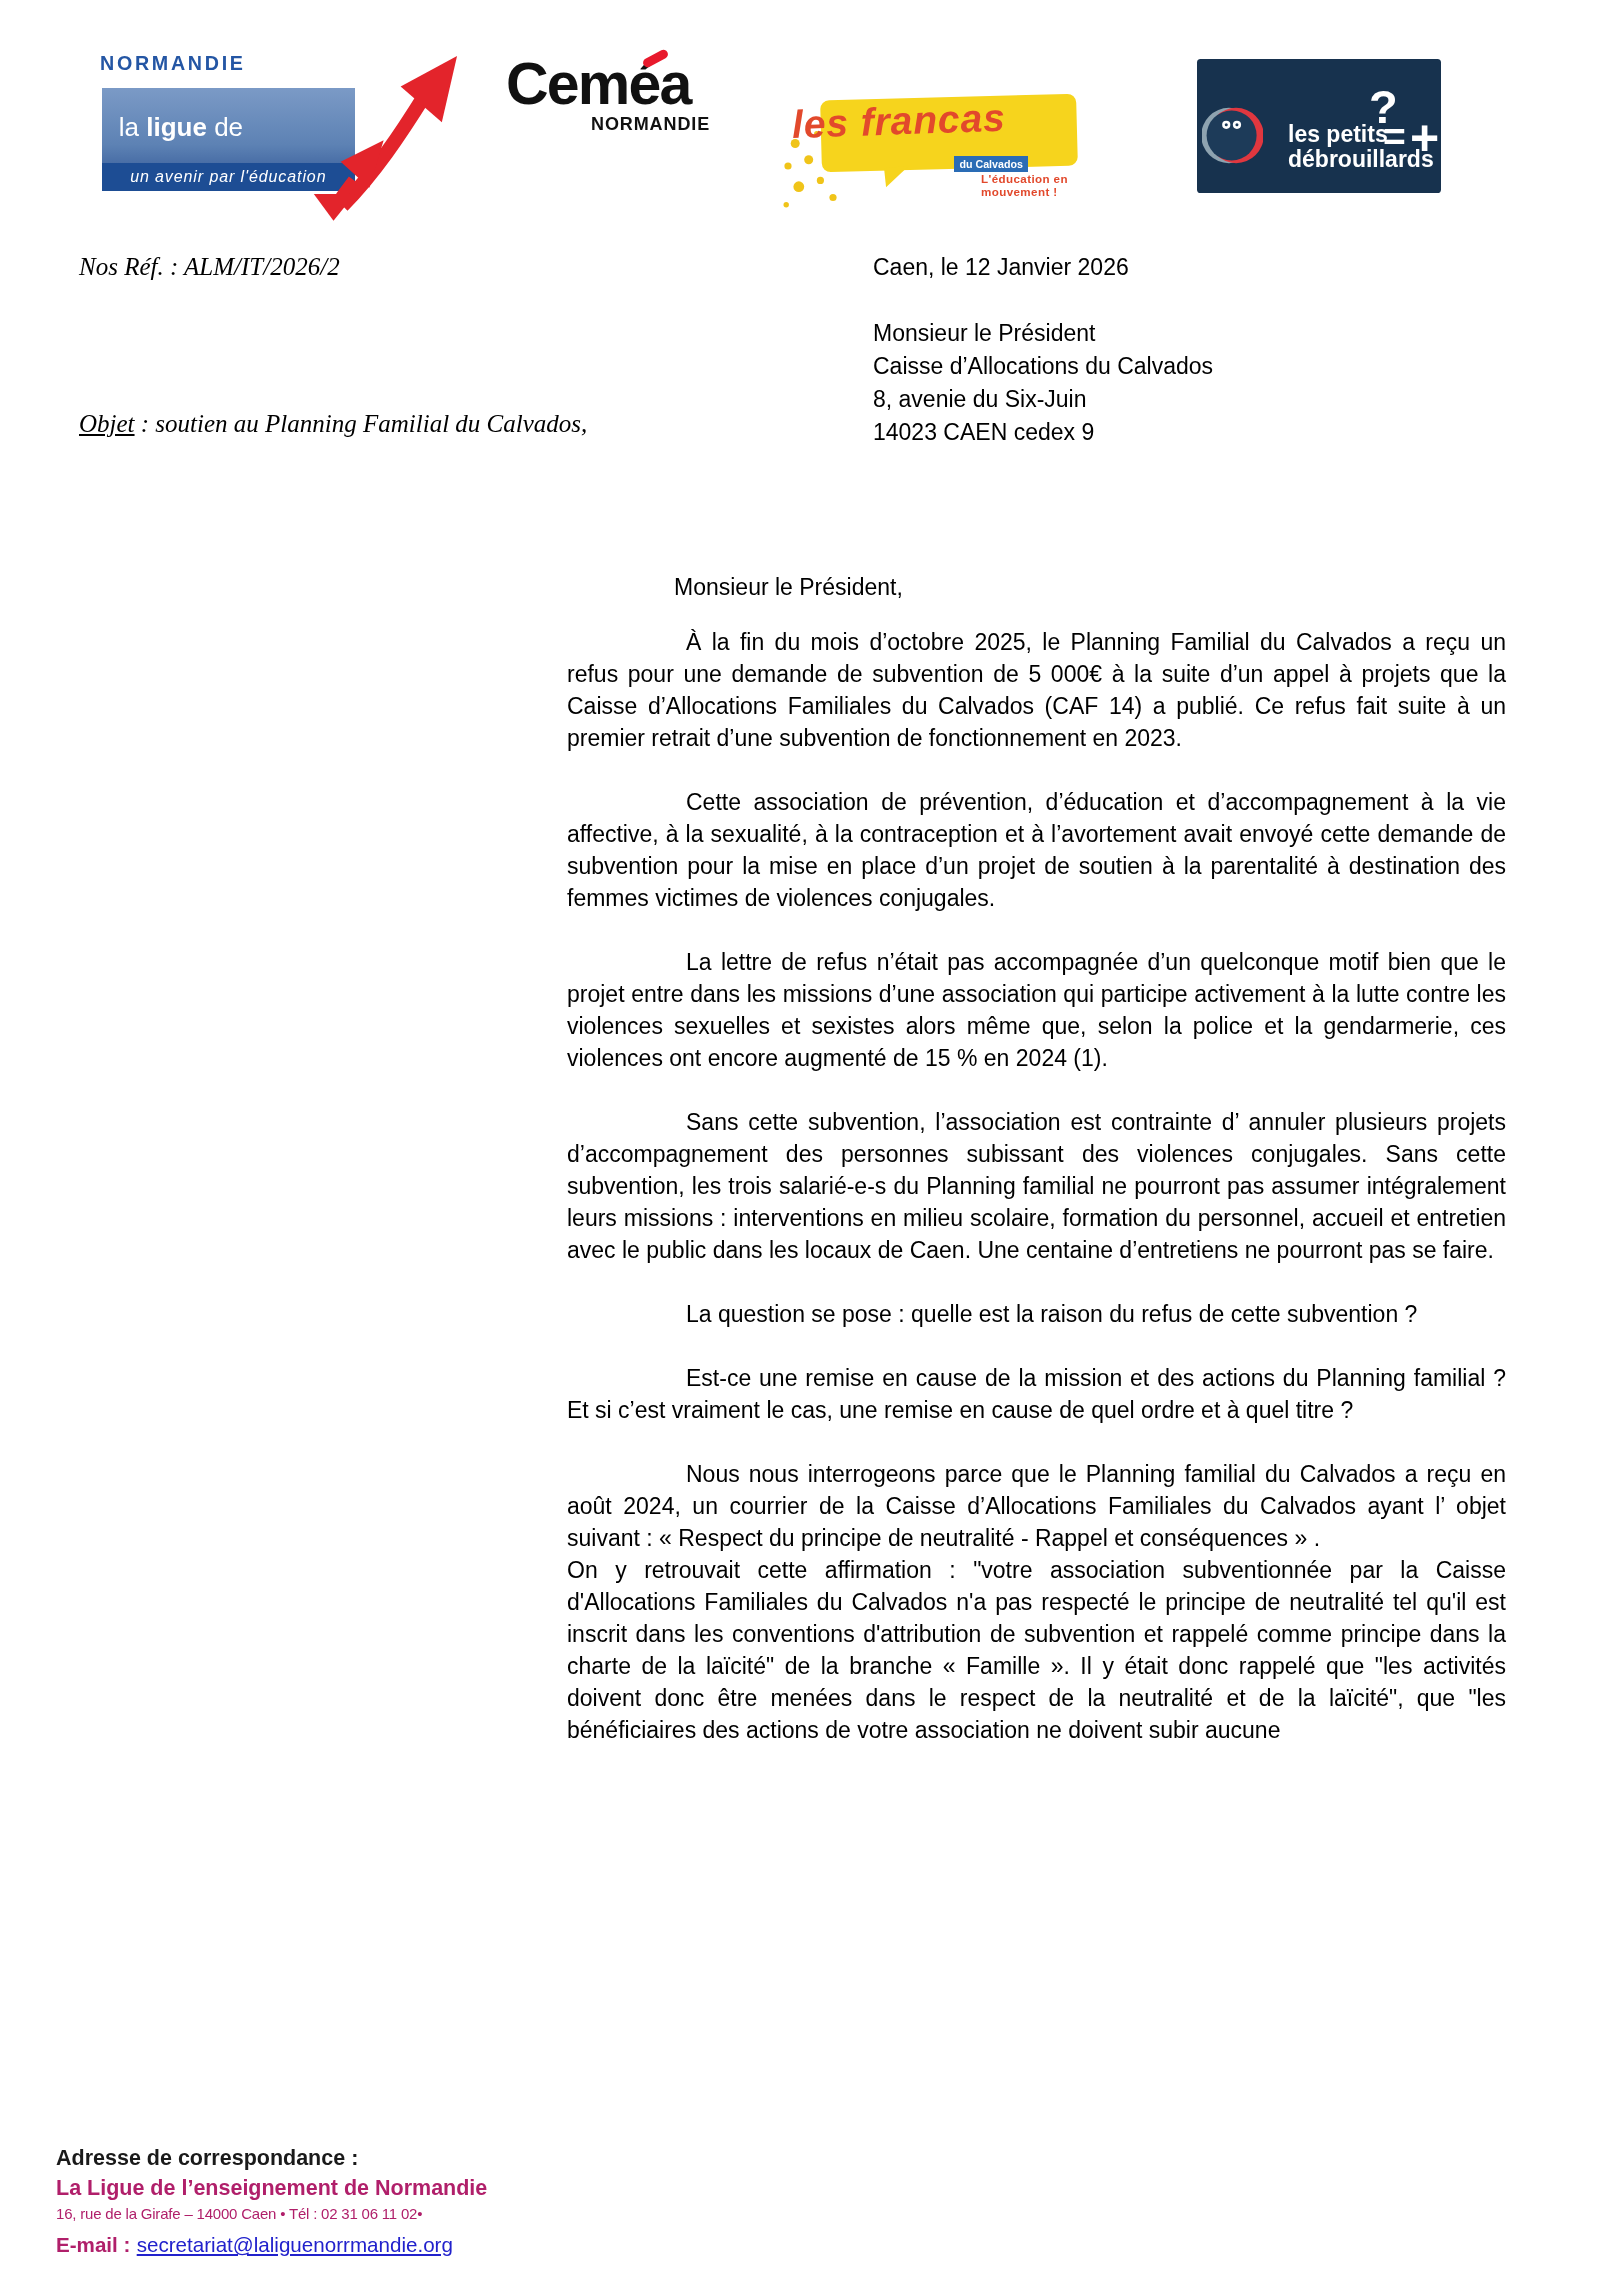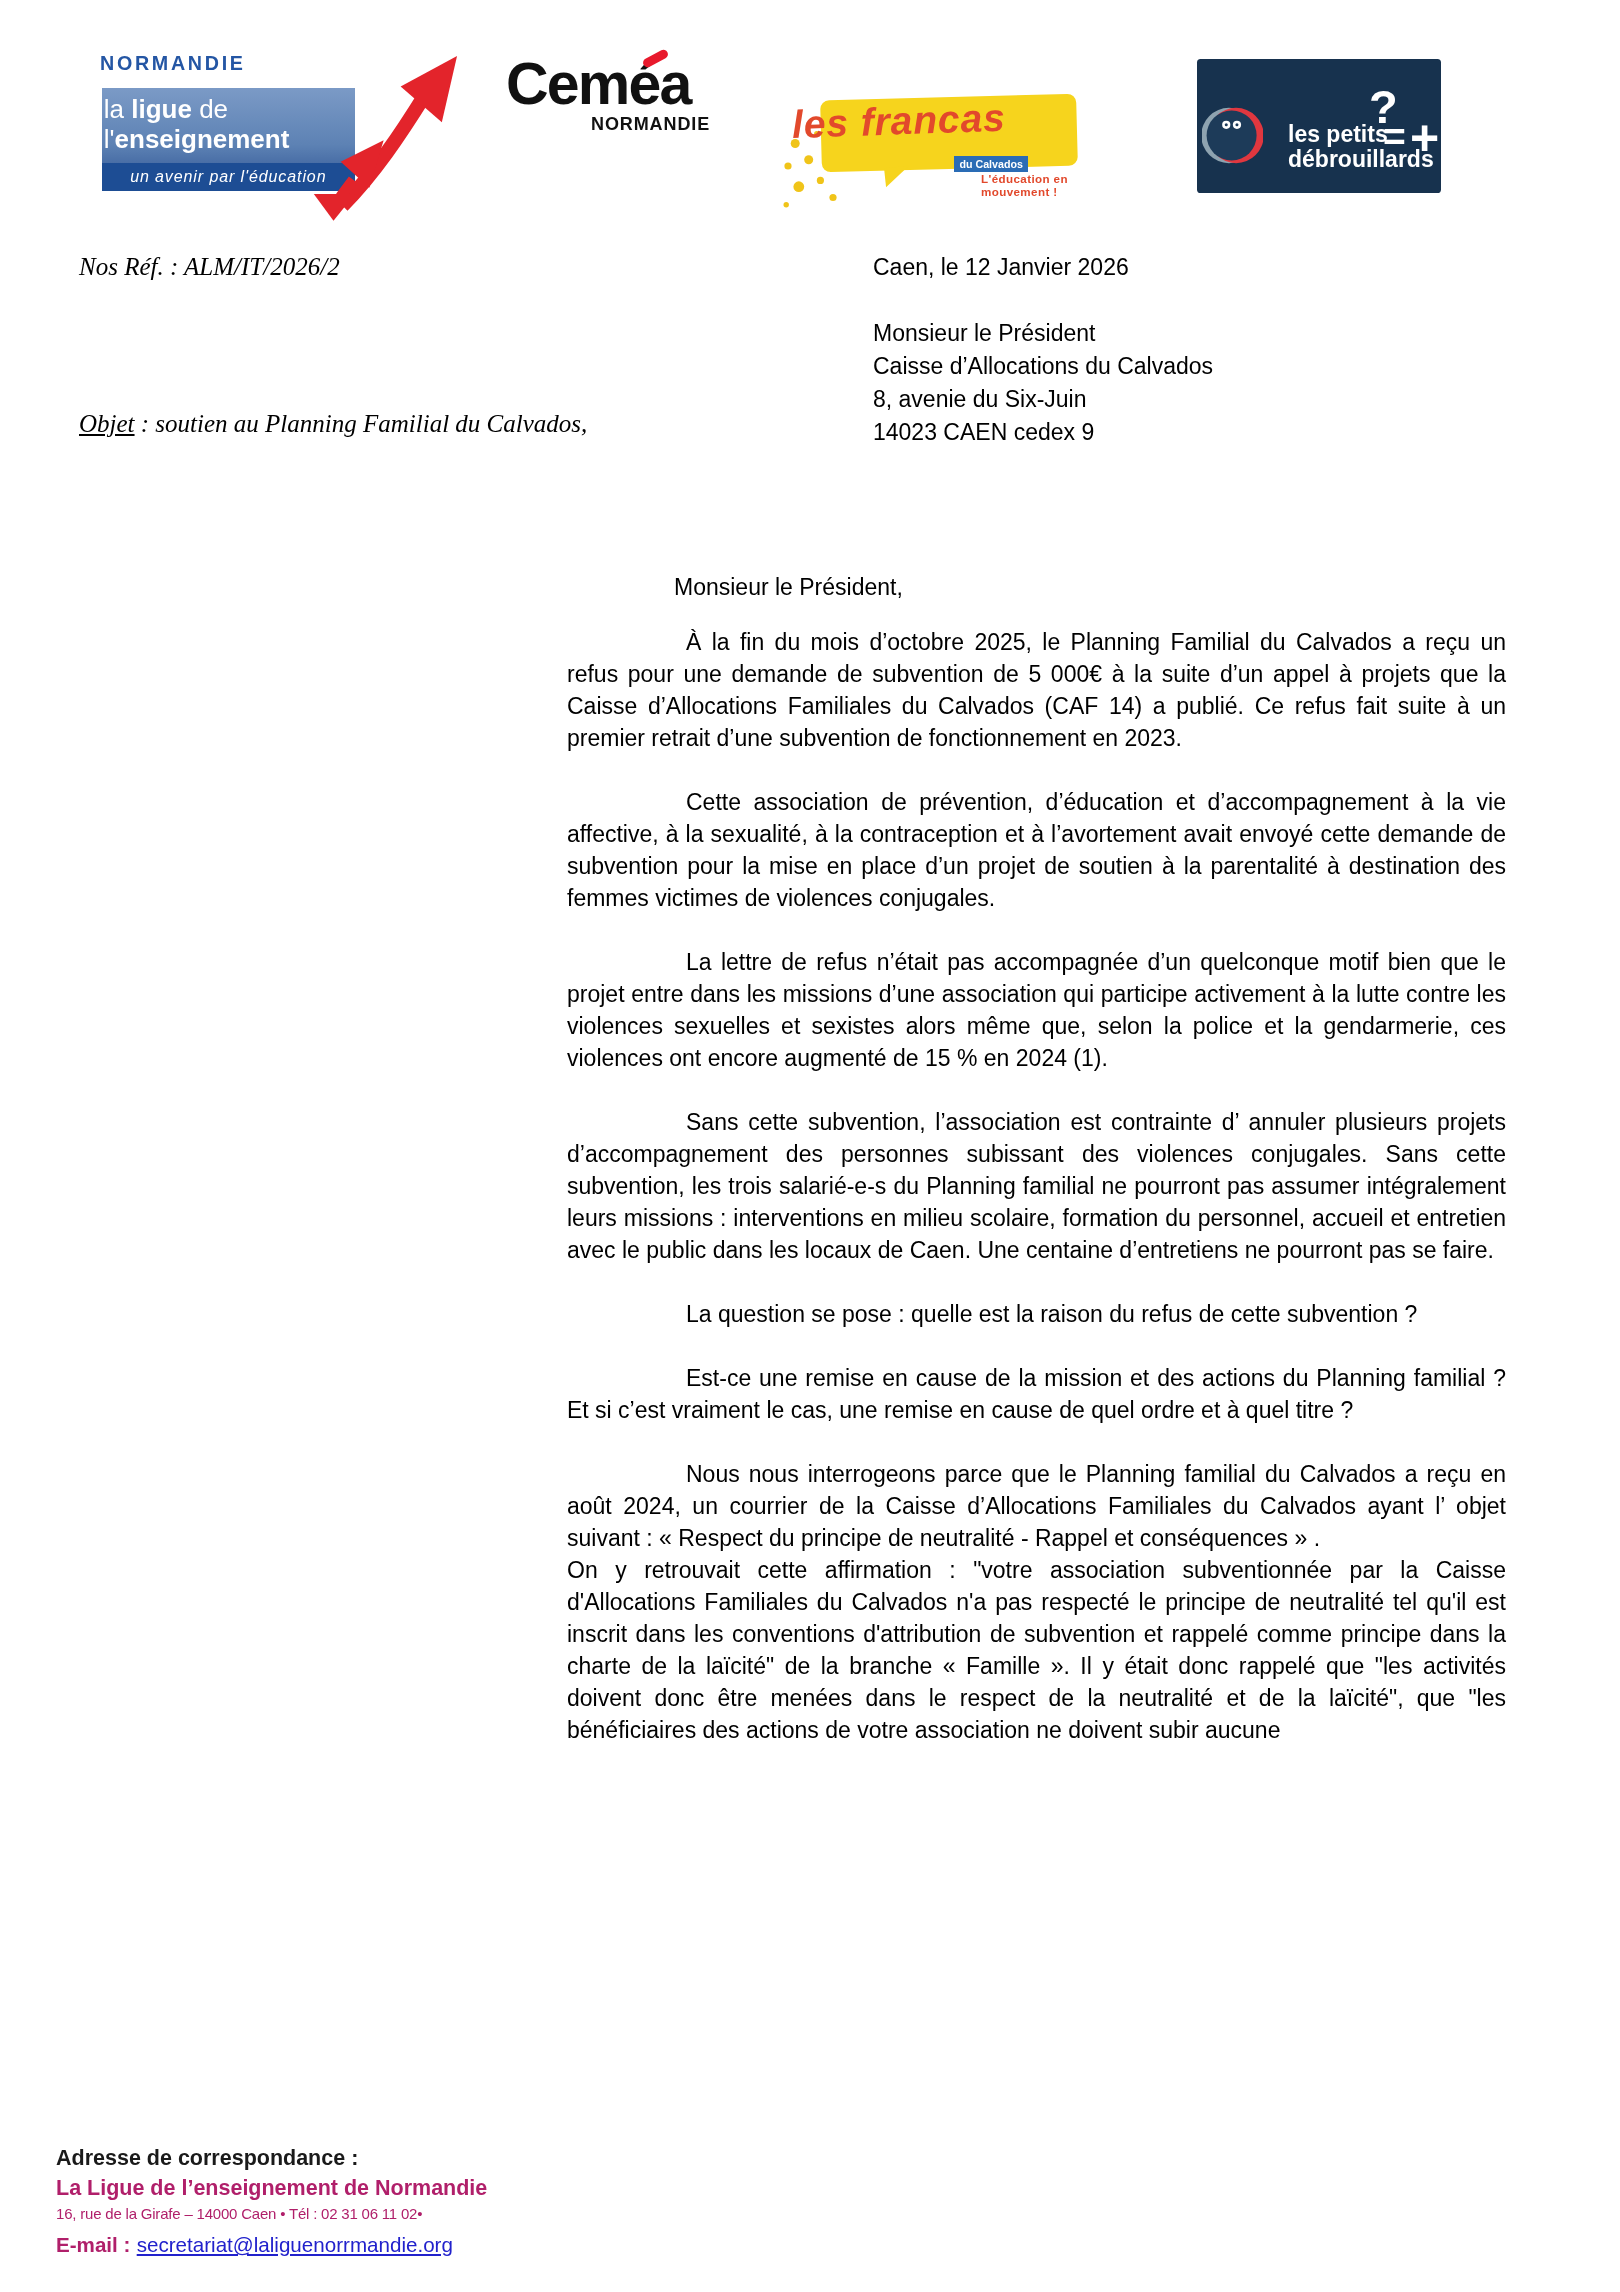--- a/index.html
+++ b/index.html
@@ -6,21 +6,21 @@
   .page{position:relative;width:1620px;height:2293px;background:#ffffff;overflow:hidden;
         font-family:"Liberation Sans",sans-serif;color:#000;}
 
   
   .logo{position:absolute;}
   
   .logo-ligue{left:100px;top:52px;width:278px;height:152px;}
   .ligue-region{font-weight:bold;font-size:19.7px;letter-spacing:2.7px;color:#2456a4;}
   .ligue-box{position:absolute;left:1.8px;top:36px;width:253px;height:103px;
              background:linear-gradient(180deg,#7b9ac6 0%,#5d82b4 55%,#496ea6 73%,#496ea6 73%);}
-  .ligue-line{color:#fff;font-size:26px;line-height:29.6px;padding-left:2px;}
+  .ligue-line{color:#fff;font-size:26px;line-height:29.6px;padding-left:17px;margin-top:18px;}
   .ligue-line:first-child{padding-top:7.2px;}
   .ligue-strip{position:absolute;left:0;bottom:0;width:100%;height:28px;background:#1d4d94;
                color:#fff;font-style:italic;font-size:16px;line-height:27px;text-align:center;
                letter-spacing:0.9px;}
   .ligue-arrows{position:absolute;left:99px;top:-12.5px;width:269px;height:188px;pointer-events:none;}
   
   .logo-cemea{left:506px;top:56px;width:233px;height:90px;}
   .cemea-name{font-weight:bold;font-size:59px;line-height:56px;letter-spacing:-1.8px;color:#111;}
   .cemea-accent{position:absolute;left:136px;top:-1.8px;width:27px;height:9px;background:#e8192c;
                 border-radius:4.5px;transform:rotate(-28deg);}

